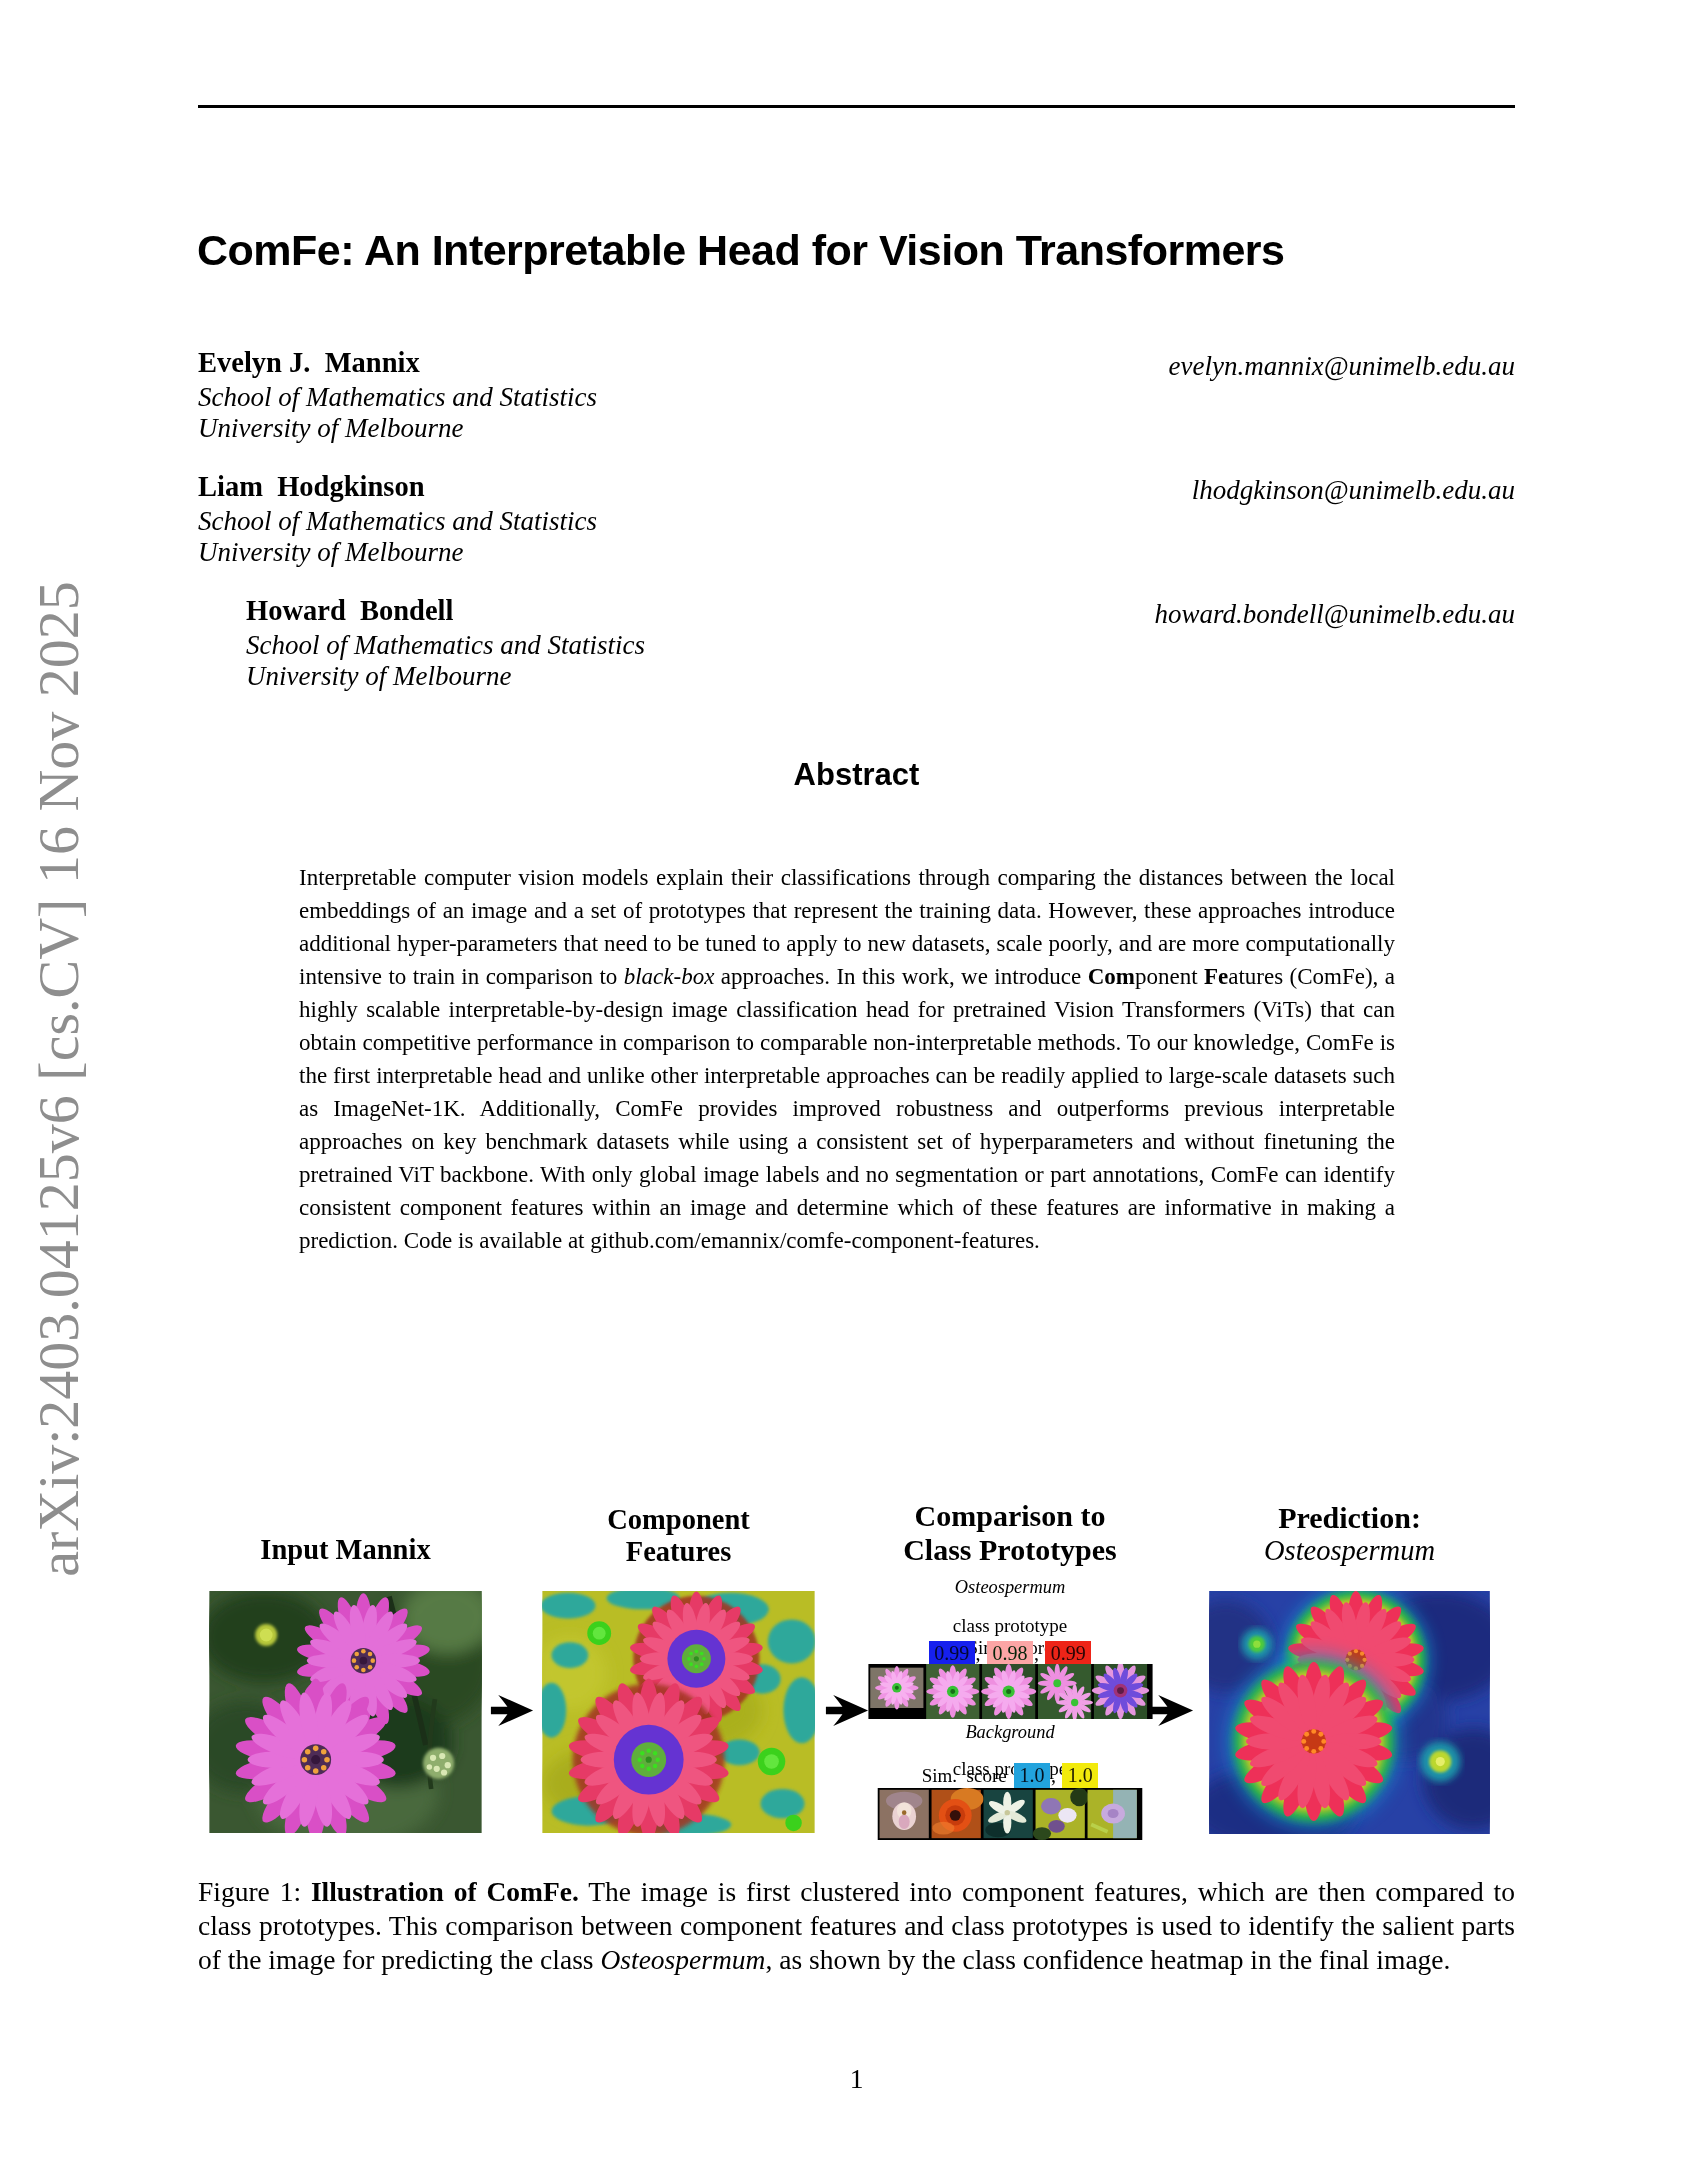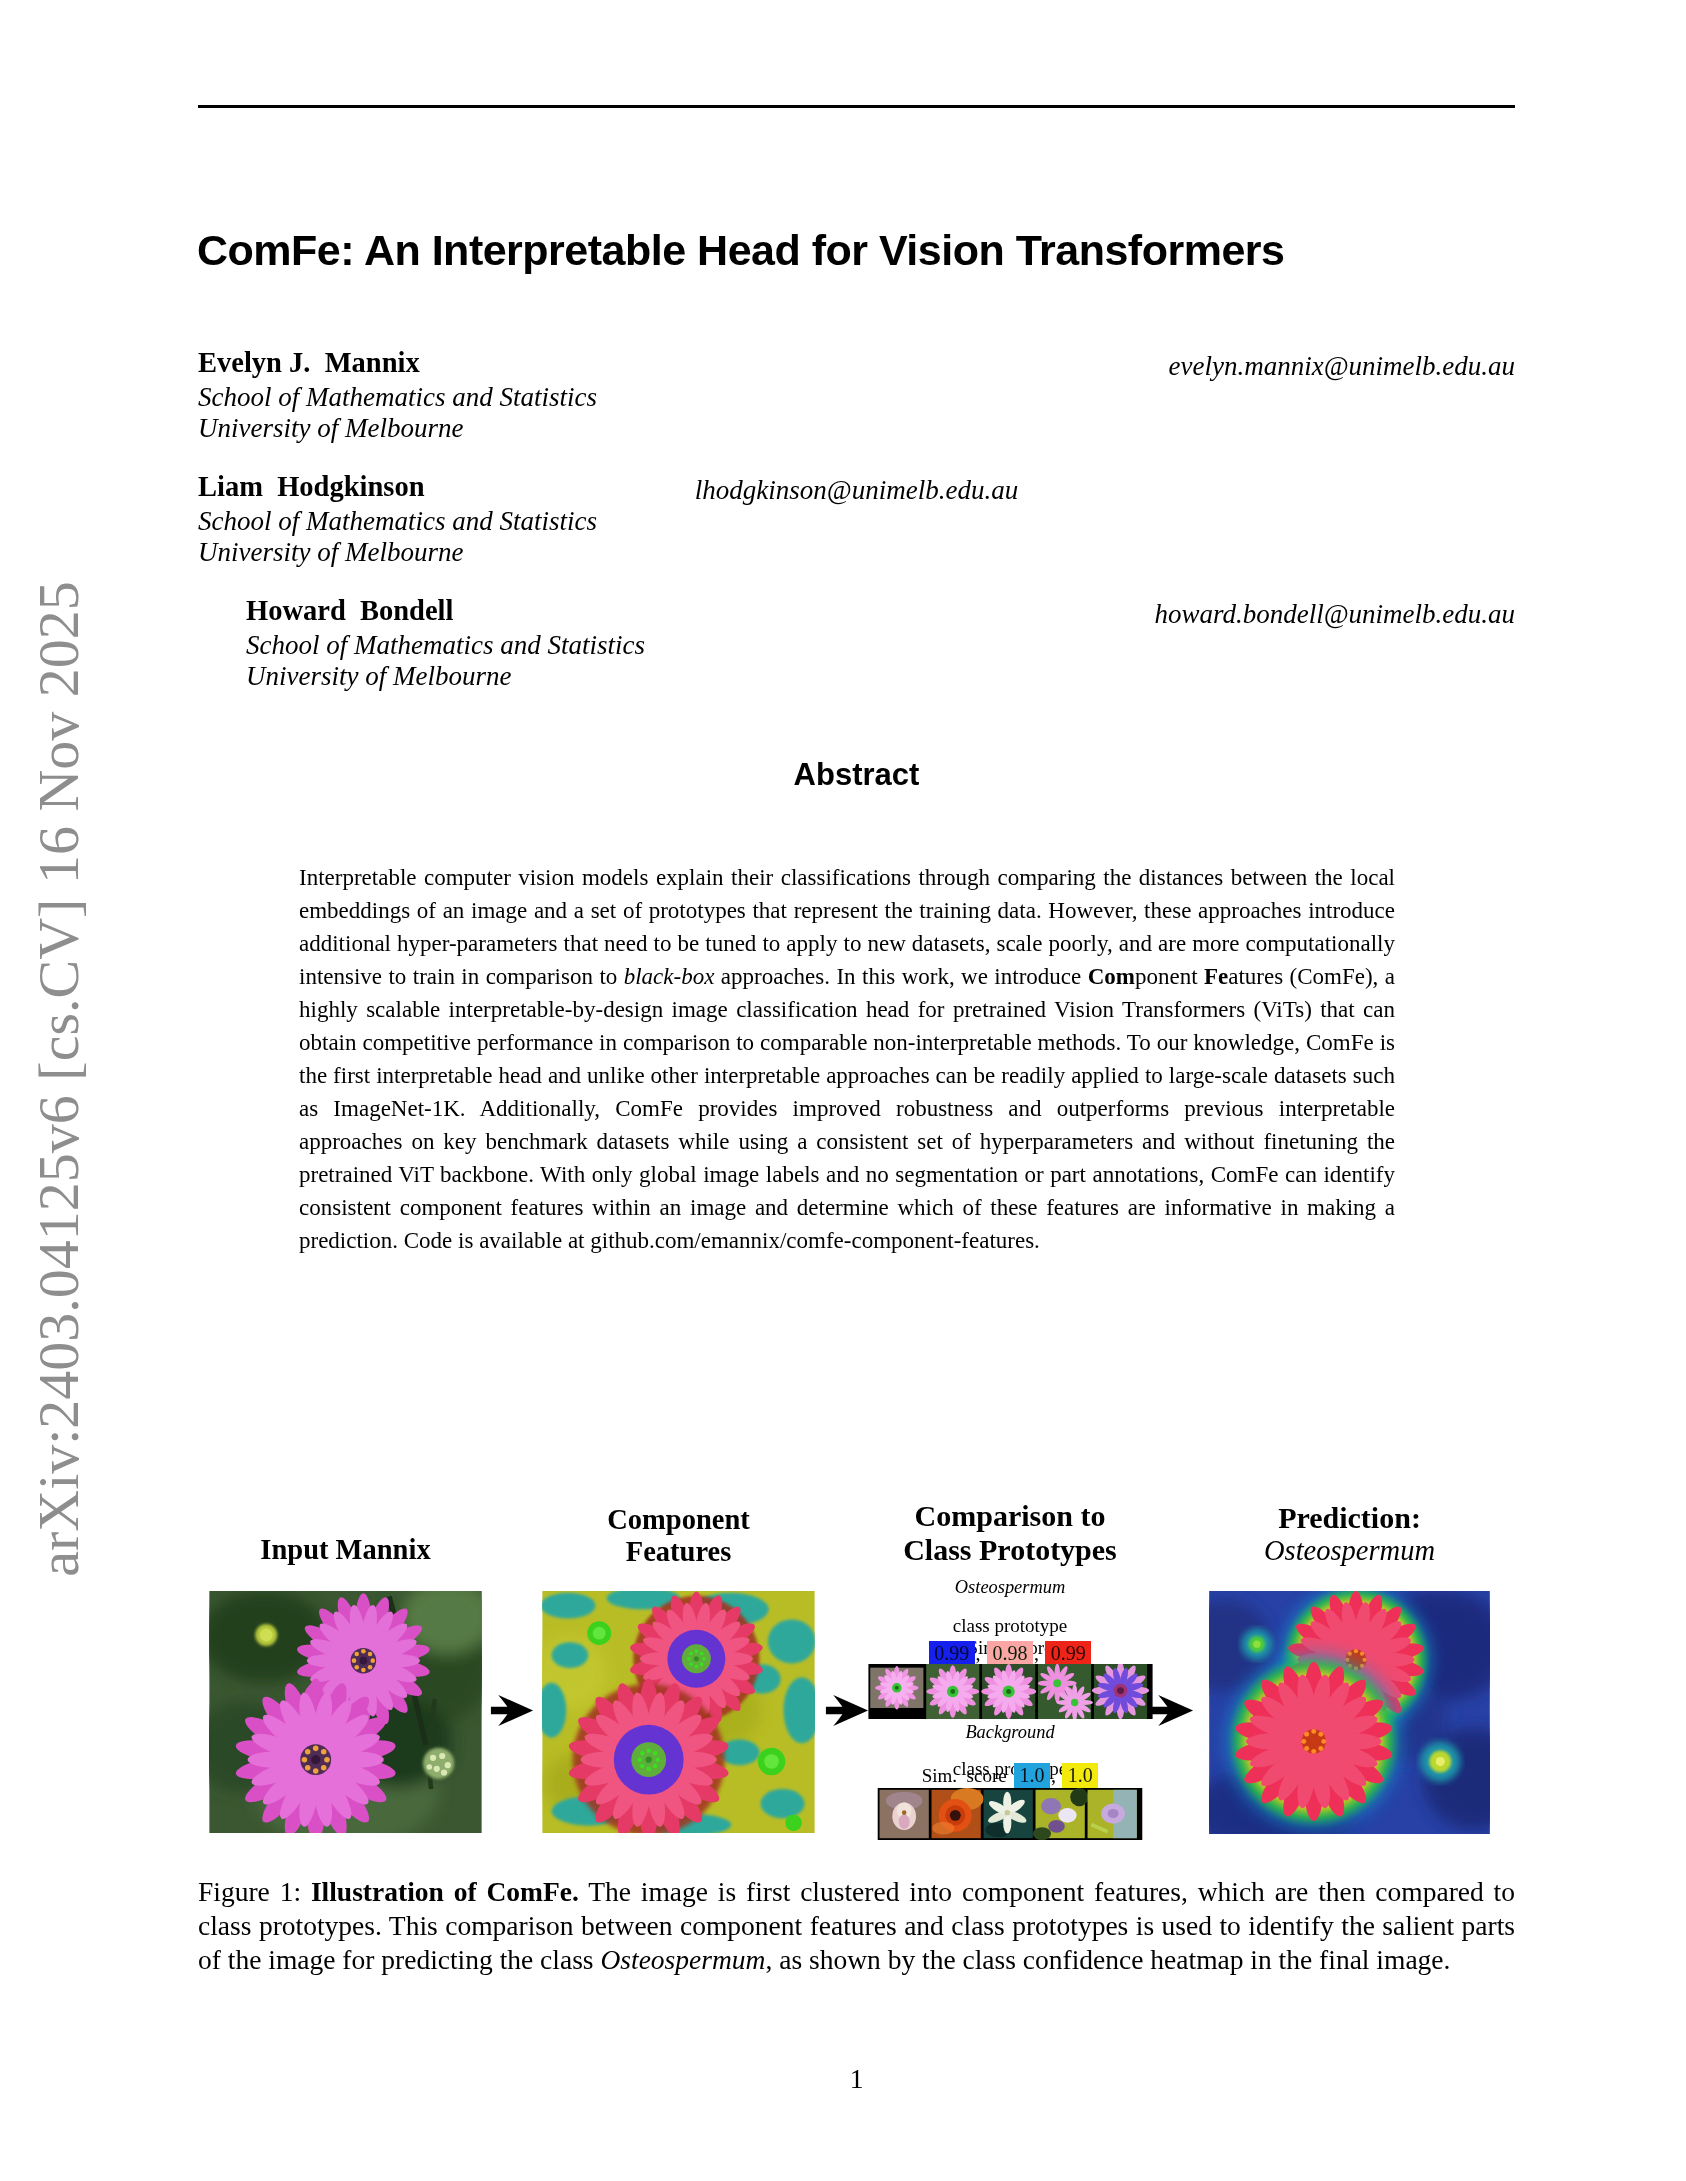--- a/index.html
+++ b/index.html
@@ -106,21 +106,21 @@
   <div class="author-affil" style="margin-top:2.8px;">School of Mathematics and Statistics</div>
   <div class="author-affil">University of Melbourne</div>
 </div>
 <div class="abs email-row" style="left:198px;top:351px;">evelyn.mannix@unimelb.edu.au</div>
 
 <div class="abs" style="left:198px;top:471px;">
   <div class="author-name">Liam  Hodgkinson</div>
   <div class="author-affil" style="margin-top:2.8px;">School of Mathematics and Statistics</div>
   <div class="author-affil">University of Melbourne</div>
 </div>
-<div class="abs email-row" style="left:198px;top:475px;text-align:center;">lhodgkinson@unimelb.edu.au</div>
+<div class="abs email-row" style="left:198px;top:475px;">lhodgkinson@unimelb.edu.au</div>
 
 <div class="abs" style="left:198px;top:595px;margin-left:48px;">
   <div class="author-name">Howard  Bondell</div>
   <div class="author-affil" style="margin-top:2.8px;">School of Mathematics and Statistics</div>
   <div class="author-affil">University of Melbourne</div>
 </div>
 <div class="abs email-row" style="left:198px;top:599px;">howard.bondell@unimelb.edu.au</div>
 
 <div class="abs abstract-head" style="left:198px;top:757px;">Abstract</div>
 

